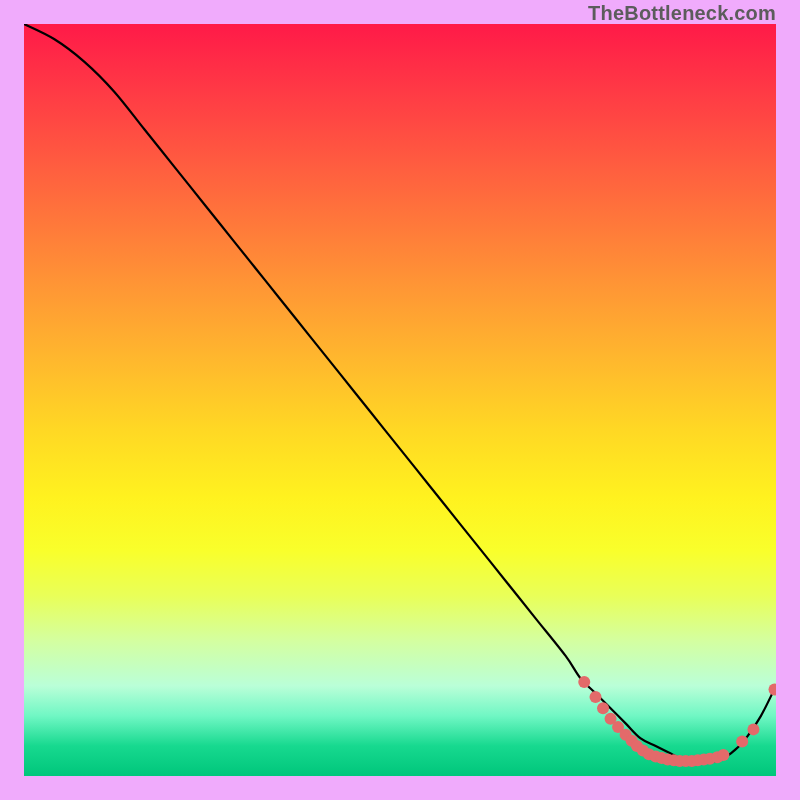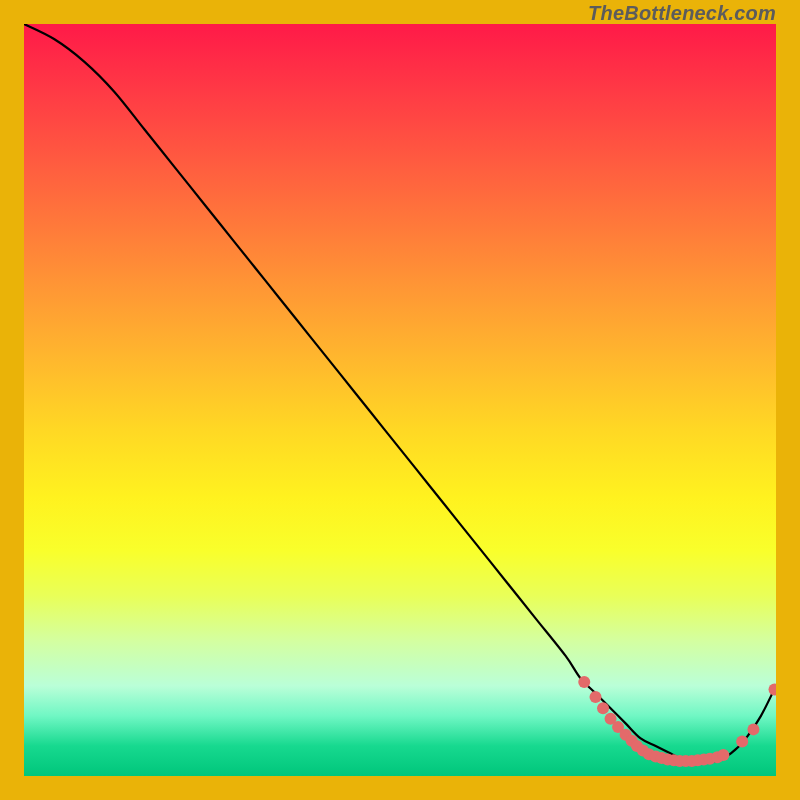--- a/index.html
+++ b/index.html
@@ -7,22 +7,21 @@
     padding: 0;
     width: 800px;
     height: 800px;
     background: #000;
     overflow: hidden;
   }
   .stage {
     position: relative;
     width: 800px;
     height: 800px;
-    background: #eab308;
-    font-style: italic;
+    background: #f0abfc;
   }
   .plot {
     position: absolute;
     left: 24px;
     top: 24px;
     width: 752px;
     height: 752px;
     background: linear-gradient(to bottom,
       #ff1a48 0%,
       #ff3a45 9%,

